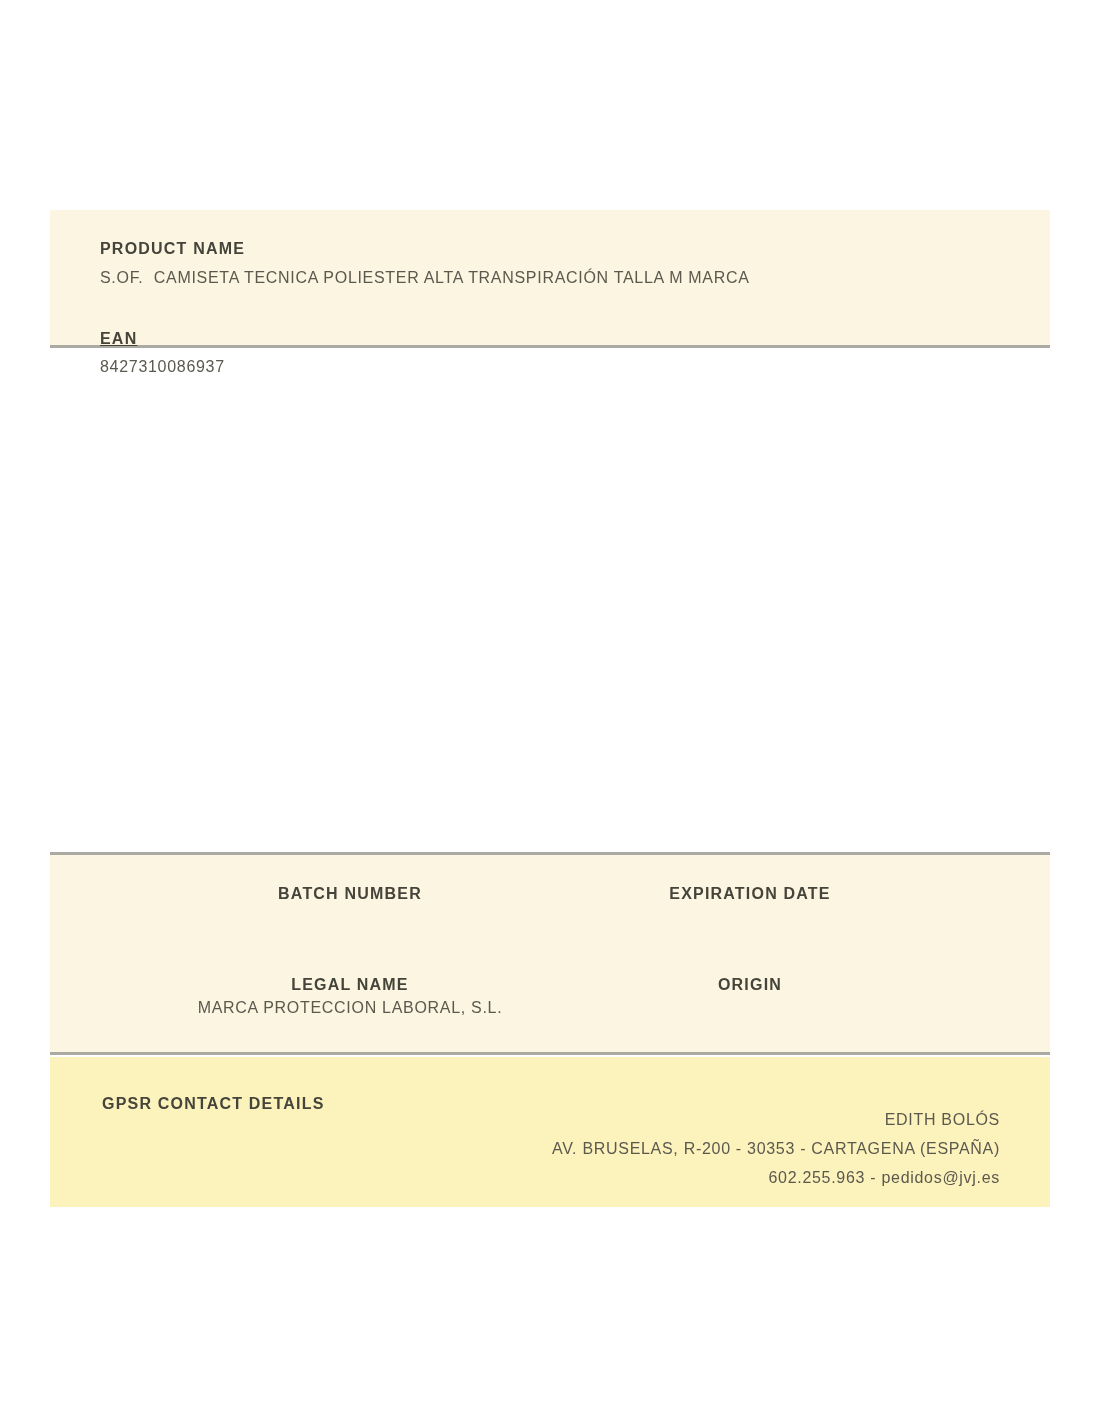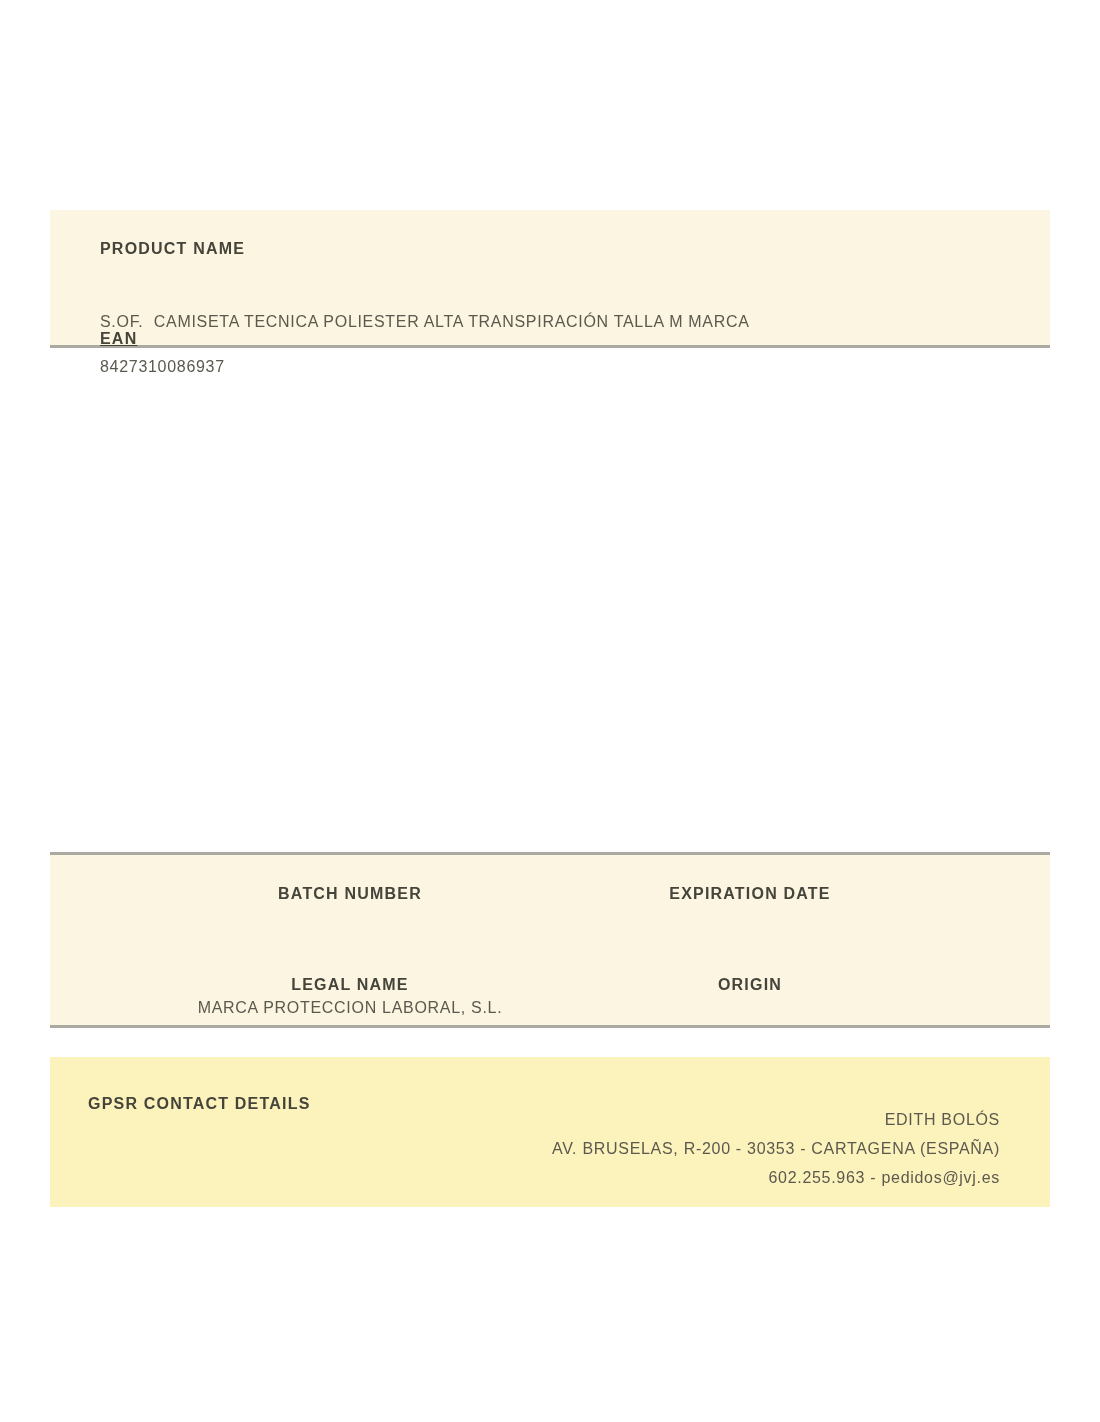--- a/index.html
+++ b/index.html
@@ -11,26 +11,26 @@
   }
   *{box-sizing:border-box;}
   html,body{margin:0;padding:0;}
   body{
     width:1100px;height:1422px;position:relative;background:#ffffff;
     font-family:"Liberation Sans", sans-serif;color:var(--body);
     overflow:hidden;
   }
   .panel{position:absolute;left:50px;width:1000px;background:var(--panel-cream);}
   .panel-top{top:210px;height:138px;border-bottom:3px solid var(--divider);}
-  .panel-mid{top:852px;height:176px;border-top:3px solid var(--divider);border-bottom:3px solid var(--divider);}
+  .panel-mid{top:852px;height:203px;border-top:3px solid var(--divider);border-bottom:3px solid var(--divider);}
   .panel-gpsr{top:1057px;height:150px;background:var(--panel-yellow);}
   .txt{position:absolute;font-size:16px;line-height:17px;}
   .h{font-weight:bold;letter-spacing:1.2px;color:var(--heading);}
   .v{letter-spacing:0.7px;color:var(--body);}
-  .pre{white-space:pre-wrap;margin-top:44px;}
+  .pre{white-space:pre-wrap;}
   .col{position:absolute;top:0;height:100%;}
   .col .txt{left:0;width:100%;text-align:center;}
   .col-a{left:50px;width:500px;}
   .col-b{left:500px;width:400px;}
   .gpsr-right{position:absolute;top:32px;right:50px;text-align:right;font-size:16px;line-height:29px;letter-spacing:0.7px;color:var(--body);margin-top:16px;}
 </style>
 </head>
 <body style="background: rgb(255, 255, 255);">
 
 <section class="panel panel-top">
@@ -48,19 +48,19 @@
     <div class="txt v" style="top:144px;">MARCA PROTECCION LABORAL, S.L.</div>
   </div>
   <div class="col col-b">
     <div class="txt h" style="top:30px;">EXPIRATION DATE</div>
     <div class="txt v" style="top:58px;"></div>
     <div class="txt h" style="top:121px;">ORIGIN</div>
   </div>
 </section>
 
 <section class="panel panel-gpsr">
-  <div class="txt h" style="left:38px;top:32px;line-height:29px;text-align:center;">GPSR CONTACT DETAILS</div>
+  <div class="txt h" style="left:52px;top:32px;line-height:29px;text-align:center;">GPSR CONTACT DETAILS</div>
   <div class="gpsr-right">
     <div>EDITH BOLÓS</div>
     <div>AV. BRUSELAS, R-200 - 30353 - CARTAGENA (ESPAÑA)</div>
     <div>602.255.963 - pedidos@jvj.es</div>
   </div>
 </section>
 
 </body></html>

